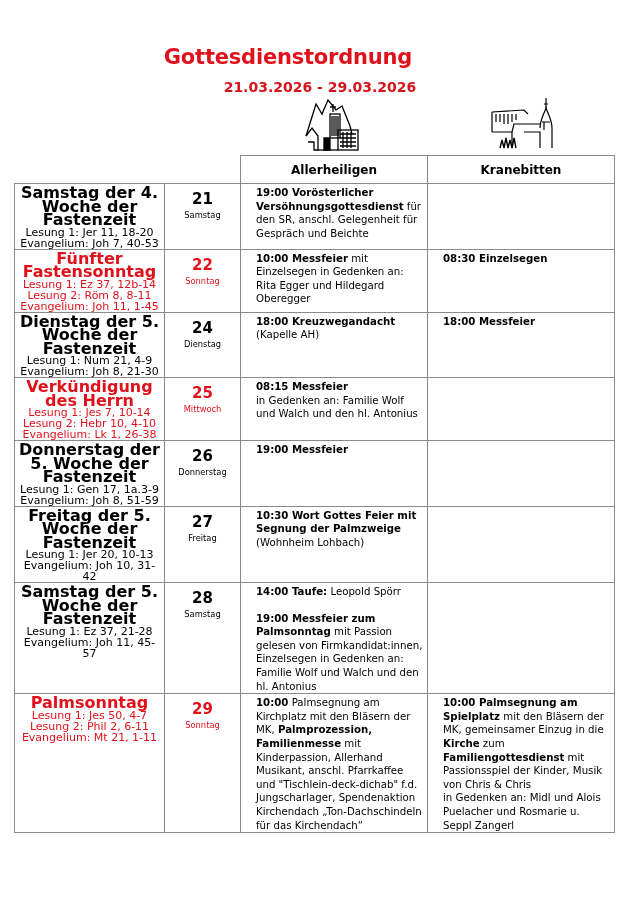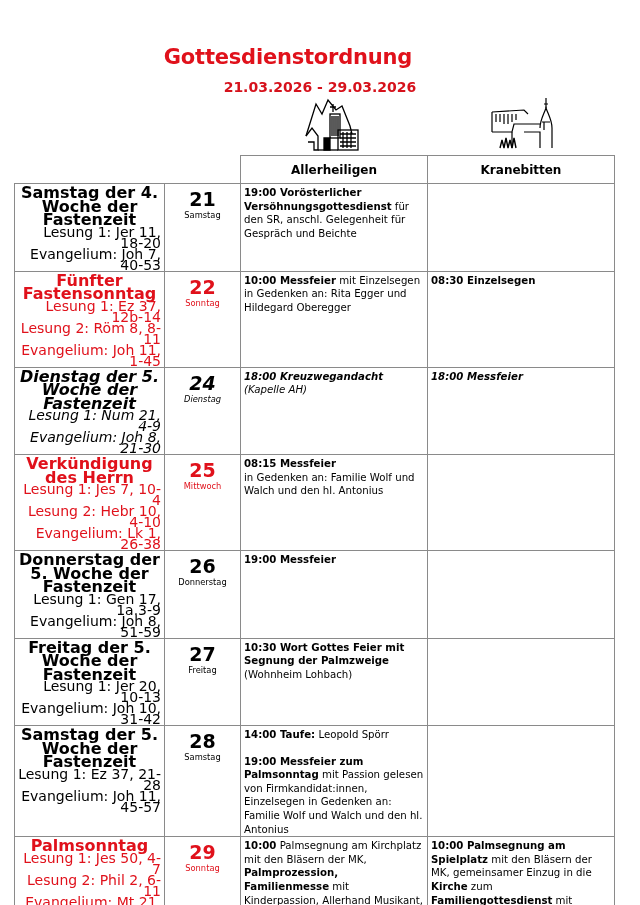--- a/index.html
+++ b/index.html
@@ -10,26 +10,26 @@
   .subtitle { position: absolute; left: 0; width: 640px; top: 79px; text-align: center;
               color: #d6121c; font-weight: bold; font-size: 14px; }
   .church { position: absolute; }
   .church svg { display: block; }
   table { position: absolute; left: 14px; top: 155px; border-collapse: collapse; table-layout: fixed; }
   td { border: 1.5px solid #8a8a8a; vertical-align: top; padding: 0; }
   td.blank { border: none; }
   .hdr { height: 27px; text-align: center; vertical-align: middle; font-weight: bold; font-size: 12px; }
   .feast { text-align: center; padding: 2px 3px 0 3px; }
   .feast .name { font-weight: bold; font-size: 16px; line-height: 13.5px; }
-  .feast .read { font-size: 14px; line-height: 11px; text-align: right; }
+  .feast .read { font-size: 11px; line-height: 11px; }
   .red { color: #e0111b; }
   .day { text-align: center; padding-top: 5px; }
-  .day .num { font-weight: bold; font-size: 19px; line-height: 20px; }
+  .day .num { font-weight: bold; font-size: 15px; line-height: 20px; }
   .day .wd { font-size: 8.3px; line-height: 12px; }
-  .svc { font-size: 10.2px; line-height: 13.6px; padding: 2px 3px 0 3px; }
+  .svc { font-size: 10.2px; line-height: 13.6px; padding: 2px 3px 0 15px; }
   .svc b { font-weight: bold; }
   .gap { height: 13px; }
 </style>
 </head>
 <body>
 
 <div class="title">Gottesdienstordnung</div>
 <div class="subtitle">21.03.2026 - 29.03.2026</div>
 
 <div class="church" style="left:302px; top:96px;">
@@ -92,37 +92,37 @@
           <div class="read">Lesung 2: Röm 8, 8-11</div>
           <div class="read">Evangelium: Joh 11, 1-45</div>
         </td>
         <td class="day red">
           <div class="num">22</div>
           <div class="wd">Sonntag</div>
         </td>
         <td class="svc"><b>10:00 Messfeier</b><span> mit Einzelsegen in Gedenken an: Rita Egger und Hildegard Oberegger</span></td>
         <td class="svc"><b>08:30 Einzelsegen</b></td>
       </tr>
-      <tr style="height: 64px; font-style: italic;">
+      <tr style="height: 64px;">
         <td class="feast">
           <div class="name">Dienstag der 5. Woche der Fastenzeit</div>
           <div class="read">Lesung 1: Num 21, 4-9</div>
           <div class="read">Evangelium: Joh 8, 21-30</div>
         </td>
         <td class="day">
           <div class="num">24</div>
           <div class="wd">Dienstag</div>
         </td>
         <td class="svc"><b>18:00 Kreuzwegandacht</b><span> (Kapelle AH)</span></td>
         <td class="svc"><b>18:00 Messfeier</b></td>
       </tr>
       <tr style="height: 62px;">
         <td class="feast red">
           <div class="name">Verkündigung des Herrn</div>
-          <div class="read">Lesung 1: Jes 7, 10-4</div>
+          <div class="read">Lesung 1: Jes 7, 10-14</div>
           <div class="read">Lesung 2: Hebr 10, 4-10</div>
           <div class="read">Evangelium: Lk 1, 26-38</div>
         </td>
         <td class="day red">
           <div class="num">25</div>
           <div class="wd">Mittwoch</div>
         </td>
         <td class="svc"><b>08:15 Messfeier</b><br><span>in Gedenken an: Familie Wolf und Walch und den hl. Antonius</span></td>
         <td class="svc"></td>
       </tr>

